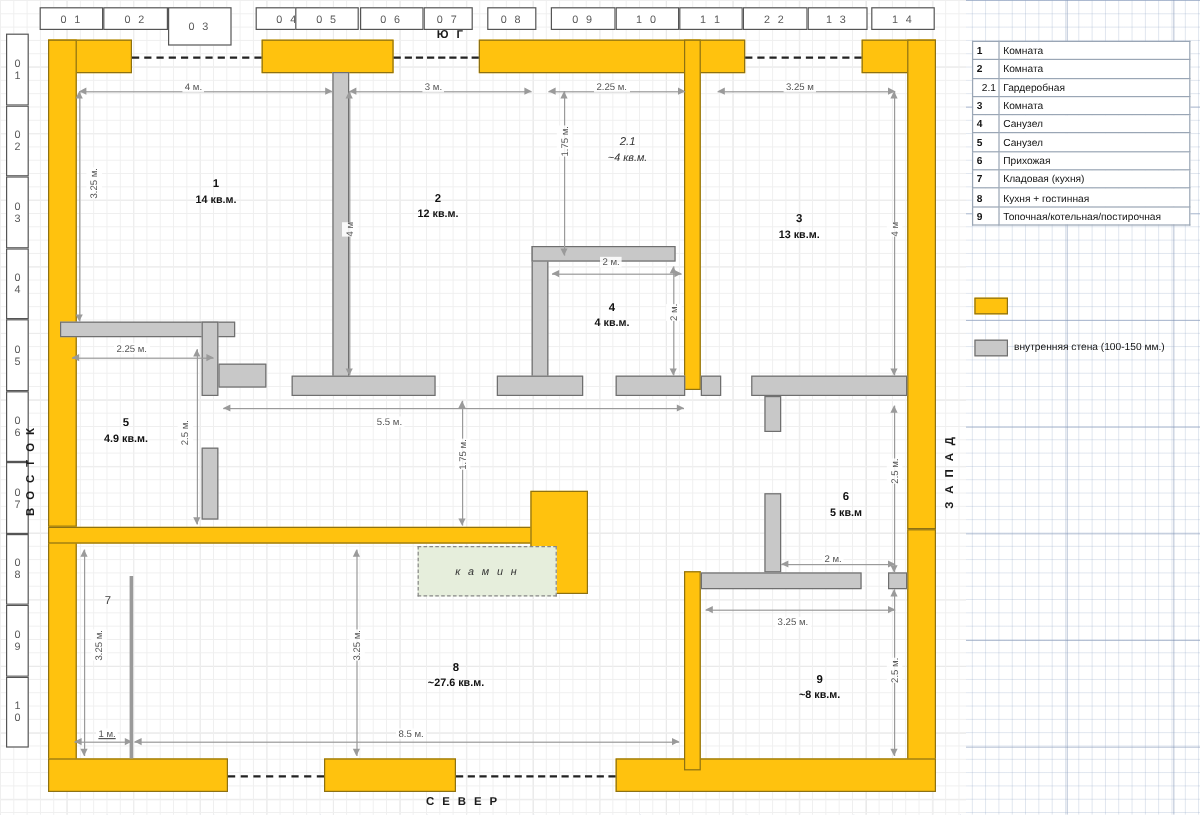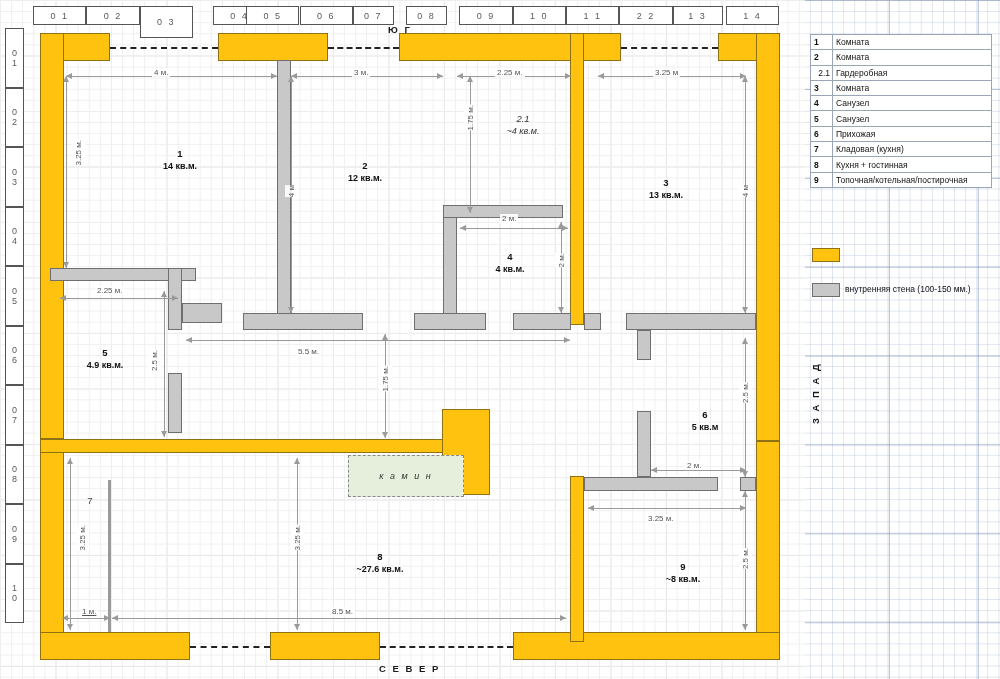--- a/index.html
+++ b/index.html
@@ -45,21 +45,20 @@
   .ruler-cell.vert {
     letter-spacing: normal;
     line-height: 10px;
     flex-direction: column;
   }
   .ruler-cell.vert span { display: block; }
   .compass {
     position: absolute;
     font-size: 9.5px; font-weight: bold; color: #1a1a1a;
     letter-spacing: 2px;
-    margin-left: 24px;
   }
   .compass.vert {
     writing-mode: vertical-rl;
     transform: rotate(180deg);
     letter-spacing: 2px;
   }
   
   .wall-bearing {
     position: absolute;
     background: #FFC20E;
@@ -349,21 +348,21 @@
   <div class="dim dim-v" style="left:561px; top:222px; height:91px;"></div>
   <div class="dim-txt vert" style="left:555px; top:253px;">2 м.</div>
 
   <div class="dim dim-h" style="left:60px; top:298px; width:118px;"></div>
   <div class="dim-txt" style="left:95px; top:286px;">2.25 м.</div>
 
   <div class="dim dim-v" style="left:164px; top:291px; height:146px;"></div>
   <div class="dim-txt vert" style="left:148px; top:350px;">2.5 м.</div>
 
   <div class="dim dim-h" style="left:186px; top:340px; width:384px;"></div>
-  <div class="dim-txt" style="left:296px; top:347px;">5.5 м.</div>
+  <div class="dim-txt" style="left:312px; top:347px;">5.5 м.</div>
 
   <div class="dim dim-v" style="left:385px; top:334px; height:104px;"></div>
   <div class="dim-txt vert" style="left:379px; top:366px;">1.75 м.</div>
 
   <div class="dim dim-h" style="left:651px; top:470px; width:95px;"></div>
   <div class="dim-txt" style="left:685px; top:461px;">2 м.</div>
 
   <div class="dim dim-v" style="left:745px; top:338px; height:139px;"></div>
   <div class="dim-txt vert" style="left:739px; top:382px;">2.5 м.</div>
 

